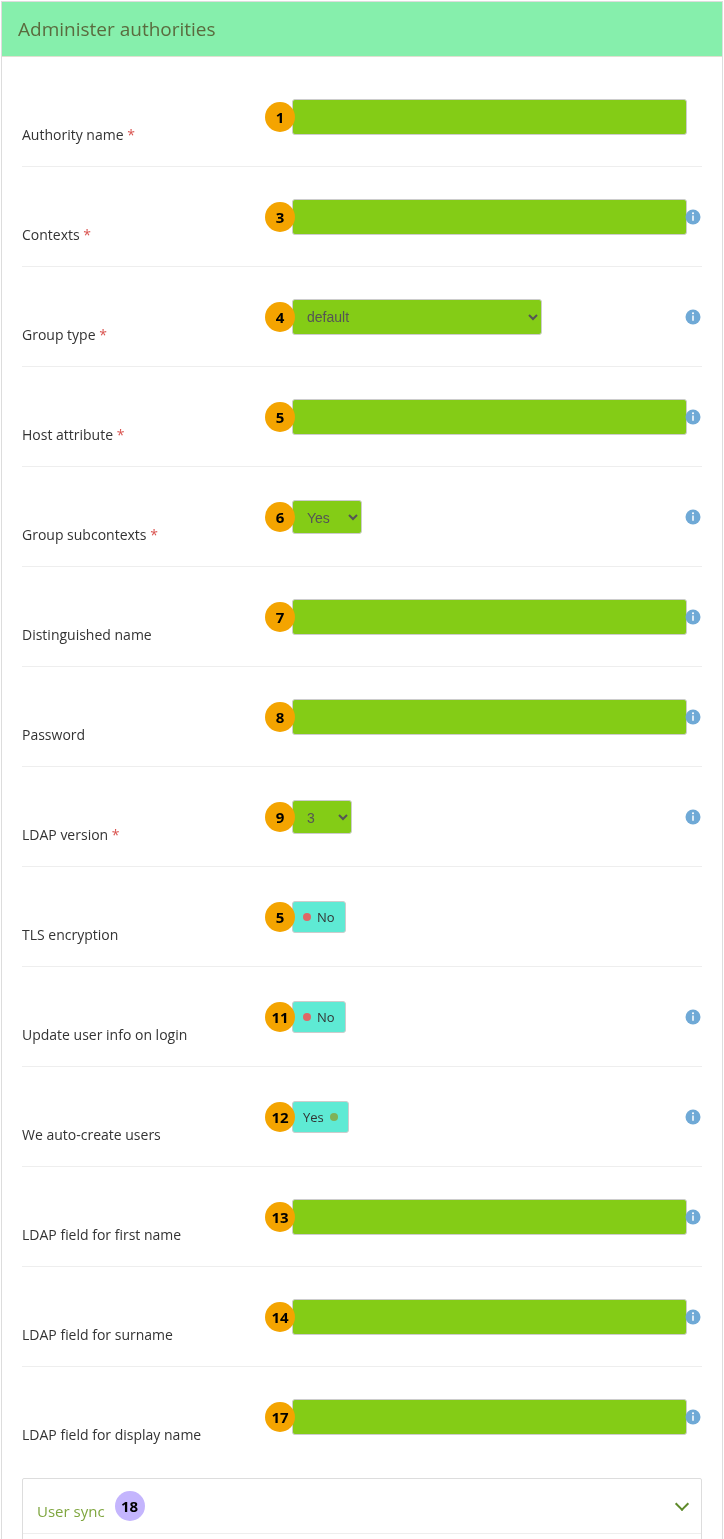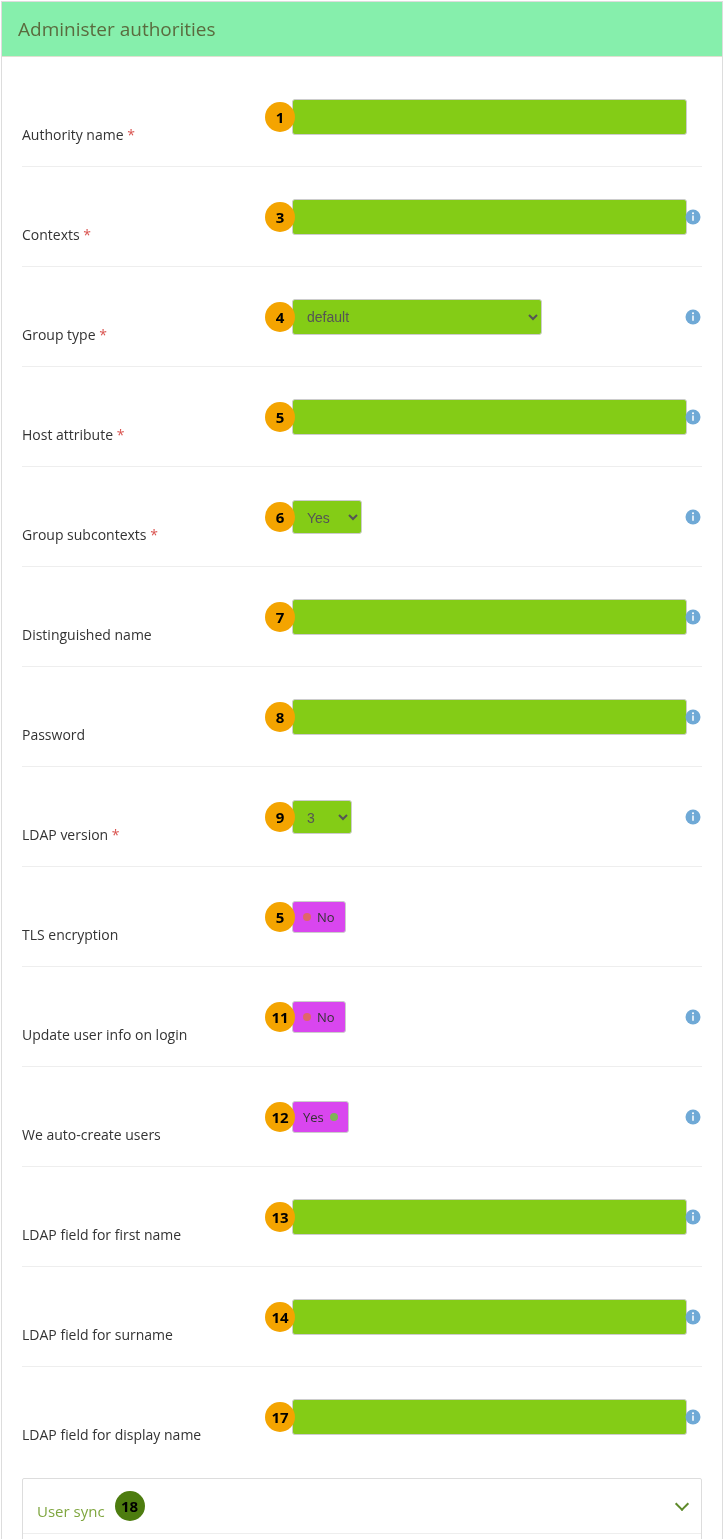--- a/index.html
+++ b/index.html
@@ -72,21 +72,21 @@
     }
     input.text { width: 395px; height: 36px; }
     select.sel-md { width: 250px; height: 36px; }
     select.sel-sm { width: 70px; height: 34px; }
     select.sel-xs { width: 60px; height: 34px; }
     .toggle-box {
       display: inline-flex;
       align-items: center;
       border: 1px solid #ccc;
       border-radius: 3px;
-      background: #d946ef;
+      background: #5eead4;
       padding: 6px 10px;
       font-size: 13px;
       gap: 6px;
     }
     .dot {
       width: 8px; height: 8px; border-radius: 50%; display: inline-block;
     }
     .dot-red { background: #e06666; }
     .dot-green { background: #7fb257; }
     .info-icon {
@@ -112,21 +112,21 @@
       font-size: 15px;
       position: relative;
     }
     .acc-item + .acc-item { border-top: 1px solid #eee; }
     .acc-badge {
       display: inline-flex;
       align-items: center;
       justify-content: center;
       width: 30px; height: 30px;
       border-radius: 50%;
-      background: #4d7c0f;
+      background: #c4b5fd;
       color: #000;
       font-weight: 700;
       font-size: 15px;
       margin-left: 8px;
     }
     .acc-left { display: flex; align-items: flex-end; gap: 2px; }
     .chevron::before {
       content: "";
       display: inline-block;
       width: 8px; height: 8px;

